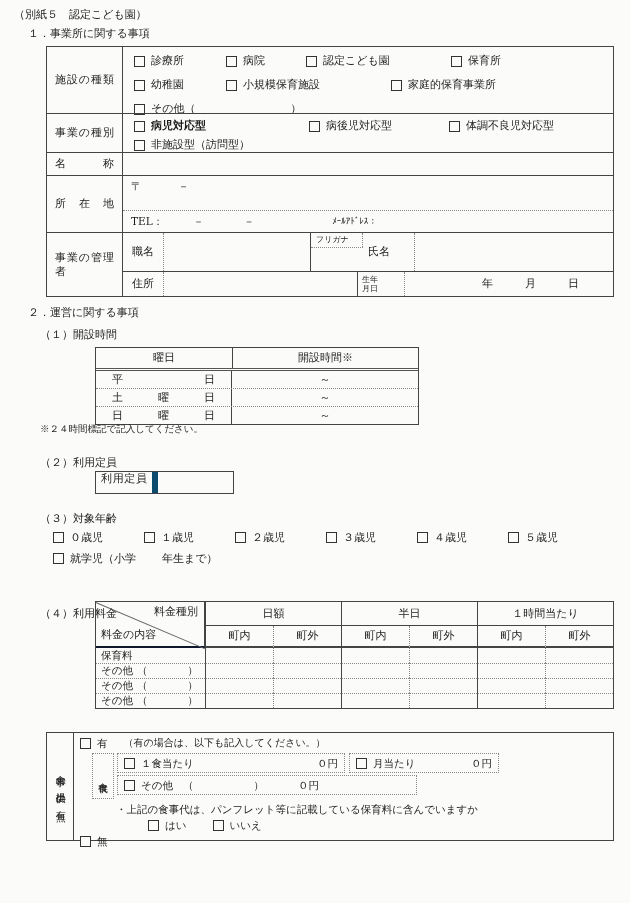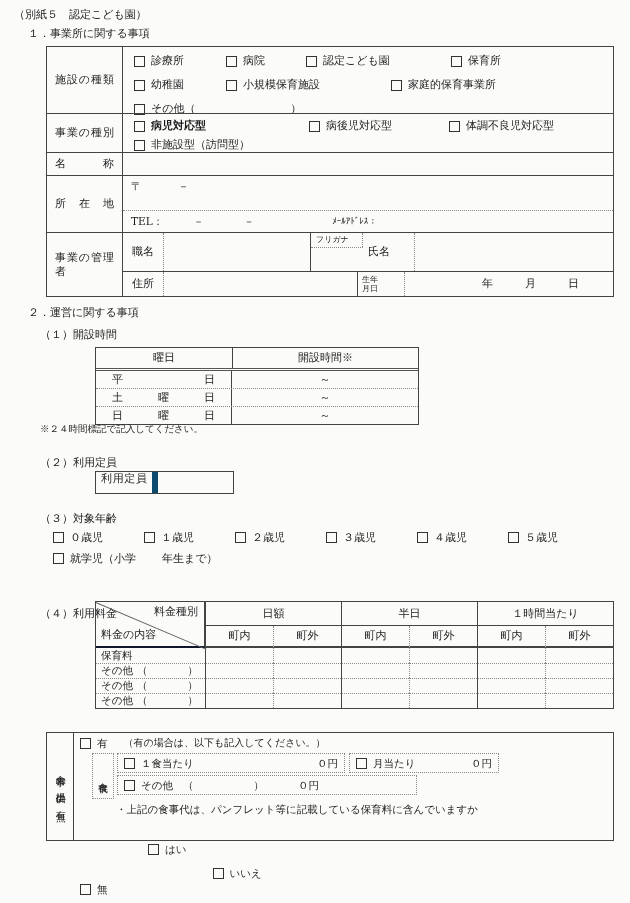--- a/index.html
+++ b/index.html
@@ -83,21 +83,21 @@
   .feearea{display:flex;margin-top:3px;margin-left:12px;}
   .feelbl{width:20px;height:44px;border:1px dotted #888;display:flex;align-items:center;justify-content:center;}
   .feelbl .vtext{font-size:9.5px;letter-spacing:1px;}
   .feeboxes{margin-left:3px;}
   .feeline{display:flex;}
   .fbox{border:1px dotted #888;height:20px;display:flex;align-items:center;padding:0 6px;box-sizing:border-box;}
   .fbox1{width:228px;} .fbox2{width:150px;margin-left:4px;} .fbox3{width:300px;margin-top:2px;}
   .sp{flex:1;}
   .question{margin-top:4px;margin-left:36px;}
   .yn{display:flex;align-items:center;margin-left:68px;margin-top:3px;}
-  .yn .opt + .opt{margin-left:26px;margin-top:48px;}
+  .yn .opt + .opt{margin-left:26px;}
   .mealrow-no{display:flex;align-items:center;margin-top:3px;}
   .small9{font-size:9.5px;}
   .heading{white-space:nowrap;}
 </style>
 </head>
 <body>
 
 <div id="page">
 
   <div class="abs heading" style="left:14px;top:8px;">（別紙５　認定こども園）</div>

